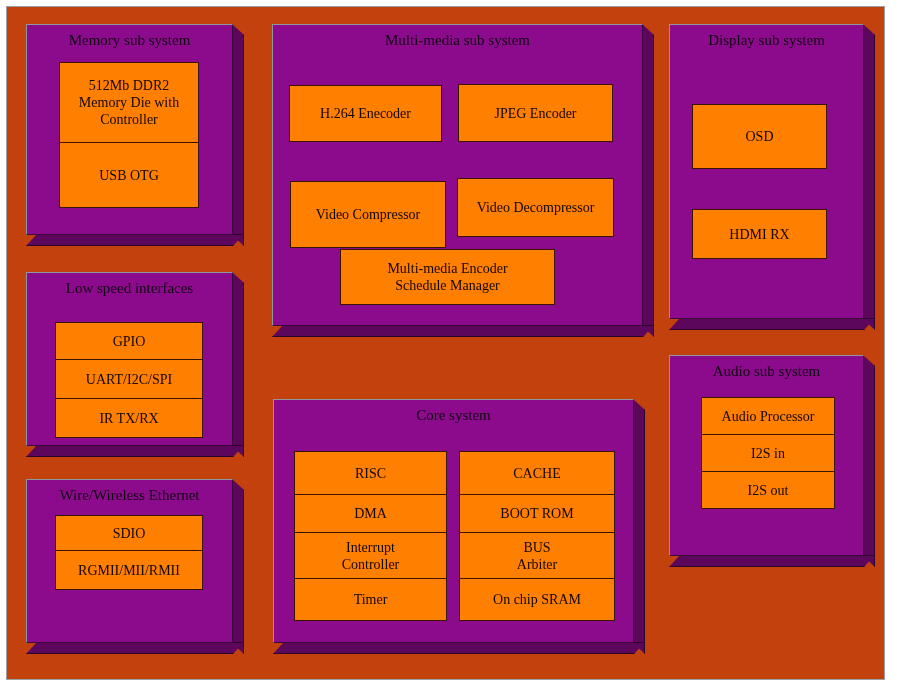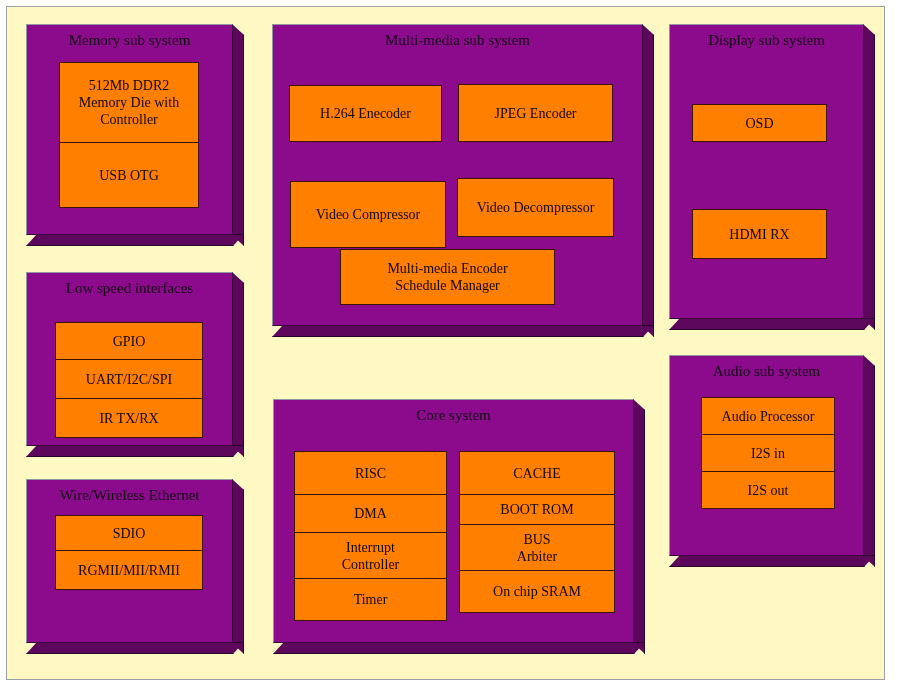--- a/index.html
+++ b/index.html
@@ -14,21 +14,21 @@
     overflow: hidden;
     font-family: "Liberation Serif", "DejaVu Serif", serif;
   }
 
   #canvas {
     position: absolute;
     left: 6px;
     top: 6px;
     width: 879px;
     height: 674px;
-    background: #fef9c3;
+    background: #c2410c;
     border: 1px solid #9aa0a6;
     box-sizing: border-box;
   }
 
   
   .block {
     position: absolute;
     box-sizing: border-box;
   }
   .block .face {
@@ -176,33 +176,33 @@
     <div class="block-title">Core system</div>
     <div class="stack" style="left:21px; top:52px; width:153px;">
       <div class="cell" style="height:44px;">RISC</div>
       <div class="cell" style="height:39px;">DMA</div>
       <div class="cell" style="height:47px;">Interrupt
 Controller</div>
       <div class="cell" style="height:43px;">Timer</div>
     </div>
     <div class="stack" style="left:186px; top:52px; width:156px;">
       <div class="cell" style="height:44px;">CACHE</div>
-      <div class="cell" style="height:31px;">BOOT ROM</div>
+      <div class="cell" style="height:39px;">BOOT ROM</div>
       <div class="cell" style="height:47px;">BUS
 Arbiter</div>
       <div class="cell" style="height:43px;">On chip SRAM</div>
     </div>
   </div>
 
   <div class="block" style="left:662px; top:17px; width:206px; height:306px;">
     <div class="side-right"></div>
     <div class="side-bottom"></div>
     <div class="face"></div>
     <div class="block-title">Display sub system</div>
-    <div class="cell" style="left:23px; top:80px; width:135px; height:38px;">OSD</div>
+    <div class="cell" style="left:23px; top:80px; width:135px; height:65px;">OSD</div>
     <div class="cell" style="left:23px; top:185px; width:135px; height:50px;">HDMI RX</div>
   </div>
 
   <div class="block" style="left:662px; top:348px; width:206px; height:212px;">
     <div class="side-right"></div>
     <div class="side-bottom"></div>
     <div class="face"></div>
     <div class="block-title">Audio sub system</div>
     <div class="stack" style="left:23px; top:42px; width:134px;padding-left:9px;">
       <div class="cell" style="height:38px;">Audio Processor</div>

